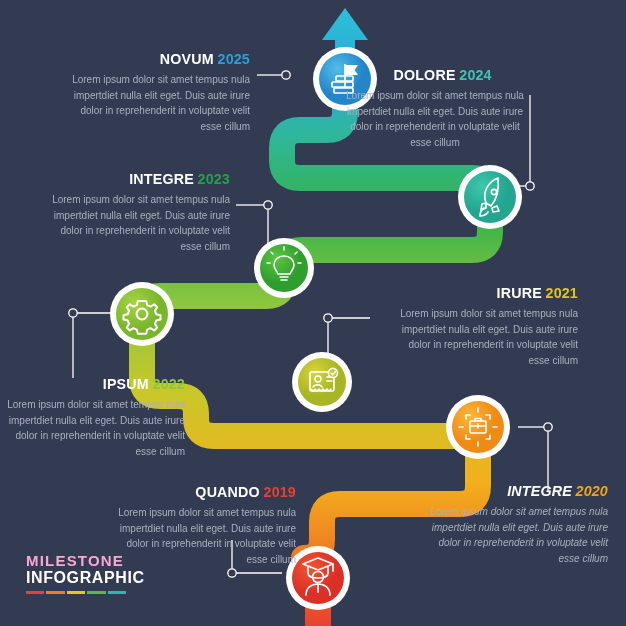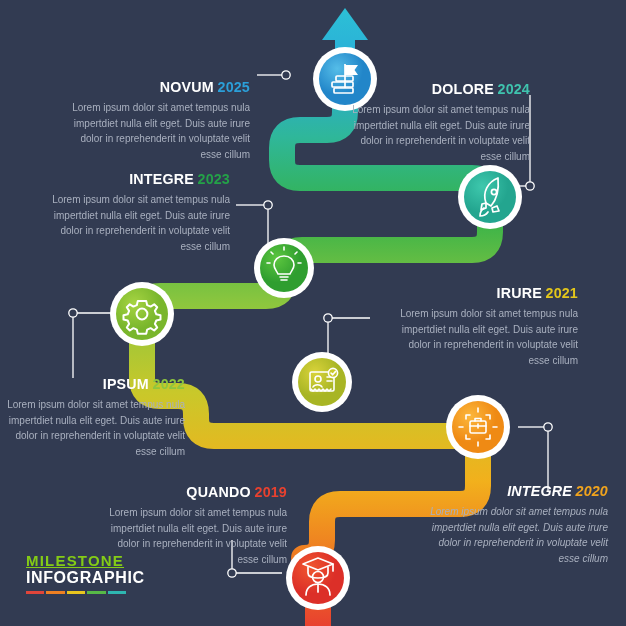--- a/index.html
+++ b/index.html
@@ -30,23 +30,22 @@
     margin-top:5px;
     font-size:10px;
     line-height:1.55;
     color:#a9b0bf;
   }
   .align-right { text-align:right; }
   .align-right .head { transform-origin:right center; }
 
   .brand { position:absolute; left:26px; top:552px; }
   .brand .l1 {
-    color:#84cc16; font-size:15px; font-weight:bold; letter-spacing:1.2px;
+    color:#f9a8d4; font-size:15px; font-weight:bold; letter-spacing:1.2px;
     line-height:1.15;
-    text-decoration:underline;
   }
   .brand .l2 {
     color:#ffffff; font-size:16px; font-weight:bold; letter-spacing:.6px;
     line-height:1.15;
   }
   .brand .rule { display:flex; margin-top:3px; width:100px; height:3px; gap:2px; }
   .brand .rule i { flex:1; display:block; height:3px; }
 </style>
 </head>
 <body style="background: rgb(50, 59, 82);">
@@ -253,28 +252,28 @@
         <path d="M303 564 l15 -6 15 6 -15 6 z"></path>
         <path d="M308 567 v6 c0 3 4 5 10 5 s10 -2 10 -5 v-6"></path>
         <path d="M333 564 v7"></path>
         <circle cx="318" cy="577" r="5.5"></circle>
         <path d="M306 595 c0 -7 5 -11 12 -11 s12 4 12 11"></path>
         <path d="M318 584 v8"></path>
       </g>
     </g>
   </svg>
 
-  <div class="block align-right" style="left:60px; top:50px;margin-top:28px;">
+  <div class="block align-right" style="left:60px; top:50px;">
     <div class="head">
       <span class="name">NOVUM</span><span class="year" style="color:#2b9fd9">2025</span>
     </div>
     <div class="body">Lorem  ipsum dolor sit  amet tempus nula impertdiet nulla elit eget. Duis aute irure dolor in reprehenderit in voluptate velit esse cillum</div>
   </div>
 
-  <div class="block align-right" style="left:340px; top:80px;">
+  <div class="block align-right" style="left:340px; top:66px;text-align:center;">
     <div class="head">
       <span class="name">DOLORE</span><span class="year" style="color:#3fc3ae">2024</span>
     </div>
     <div class="body">Lorem ipsum dolor sit amet tempus nula impertdiet nulla elit eget. Duis aute irure dolor in reprehenderit in voluptate velit esse cillum</div>
   </div>
 
   <div class="block align-right" style="left:40px; top:170px;">
     <div class="head">
       <span class="name">INTEGRE</span><span class="year" style="color:#24a148">2023</span>
     </div>
@@ -295,21 +294,21 @@
     <div class="body">Lorem ipsum dolor sit amet tempus nula impertdiet nulla elit eget. Duis aute irure dolor in reprehenderit in voluptate velit esse cillum</div>
   </div>
 
   <div class="block align-right" style="left:418px; top:482px;font-style:italic;">
     <div class="head">
       <span class="name">INTEGRE</span><span class="year" style="color:#f0a31d">2020</span>
     </div>
     <div class="body">Lorem ipsum dolor sit amet tempus nula impertdiet nulla elit eget. Duis aute irure dolor in reprehenderit in voluptate velit esse cillum</div>
   </div>
 
-  <div class="block align-right" style="left:97px; top:483px;">
+  <div class="block align-right" style="left:106px; top:483px;">
     <div class="head">
       <span class="name">QUANDO</span><span class="year" style="color:#e8412f">2019</span>
     </div>
     <div class="body">Lorem ipsum dolor sit amet tempus nula impertdiet nulla elit eget. Duis aute irure dolor in reprehenderit in voluptate velit esse cillum</div>
   </div>
 
   <div class="brand">
     <div class="l1">MILESTONE</div>
     <div class="l2">INFOGRAPHIC</div>
     <div class="rule">

